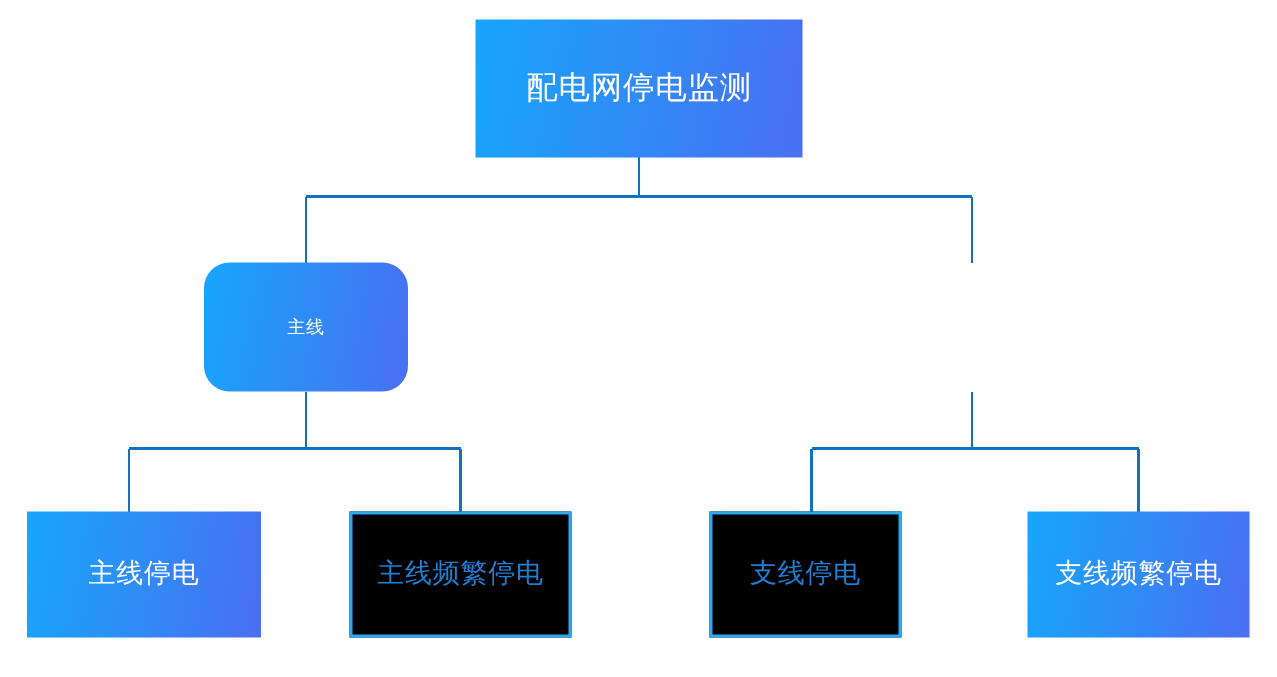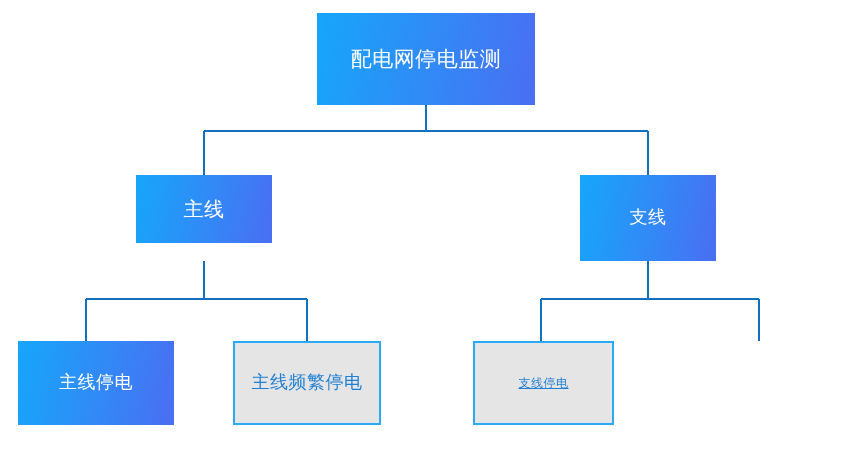--- a/index.html
+++ b/index.html
@@ -37,37 +37,38 @@
     line-height: 1.2;
     white-space: nowrap;
     letter-spacing: 0.5px;
     font-weight: 400;
   }
   .node-filled {
     background: linear-gradient(100deg, #16a6fb 0%, #2f8cf7 48%, #4a6ef2 100%);
     color: #ffffff;
   }
   .node-outlined {
-    background: #e5e5e5;
+    background: #000000;
     border: 2px solid #2aaaf5;
     color: #1f7fd3;
   }
   #node-root {
     left: 317px;
     top: 13px;
     width: 218px;
     height: 92px;
     font-size: 21px;
   }
   #node-main-line {
     left: 136px;
     top: 175px;
     width: 136px;
-    height: 68px;
-    font-size: 20px;
+    height: 86px;
+    font-size: 12px;
+    border-radius: 17px;
   }
   #node-branch-line {
     left: 580px;
     top: 175px;
     width: 136px;
     height: 86px;
     font-size: 18px;
   }
   #node-main-outage {
     left: 18px;
@@ -79,24 +80,23 @@
   #node-main-frequent-outage {
     left: 233px;
     top: 341px;
     width: 148px;
     height: 84px;
     font-size: 18px;
   }
   #node-branch-outage {
     left: 473px;
     top: 341px;
-    width: 141px;
+    width: 128px;
     height: 84px;
-    font-size: 12px;
-    text-decoration: underline;
+    font-size: 18px;
   }
   #node-branch-frequent-outage {
     left: 685px;
     top: 341px;
     width: 148px;
     height: 84px;
     font-size: 18px;
   }
 </style>
 </head>
@@ -120,22 +120,22 @@
       <path d="M541,299 L759,299"></path>
       <path d="M541,299 L541,341"></path>
       <path d="M759,299 L759,341"></path>
     </g>
   </svg>
 
   <div class="node node-filled" id="node-root">配电网停电监测</div>
 
   <div class="node node-filled" id="node-main-line">主线</div>
 
-  <div class="node node-filled" id="node-branch-line">支线</div>
 
   <div class="node node-filled" id="node-main-outage">主线停电</div>
 
   <div class="node node-outlined" id="node-main-frequent-outage">主线频繁停电</div>
 
   <div class="node node-outlined" id="node-branch-outage">支线停电</div>
 
+  <div class="node node-filled" id="node-branch-frequent-outage">支线频繁停电</div>
 
 </div>
 
 </body></html>

